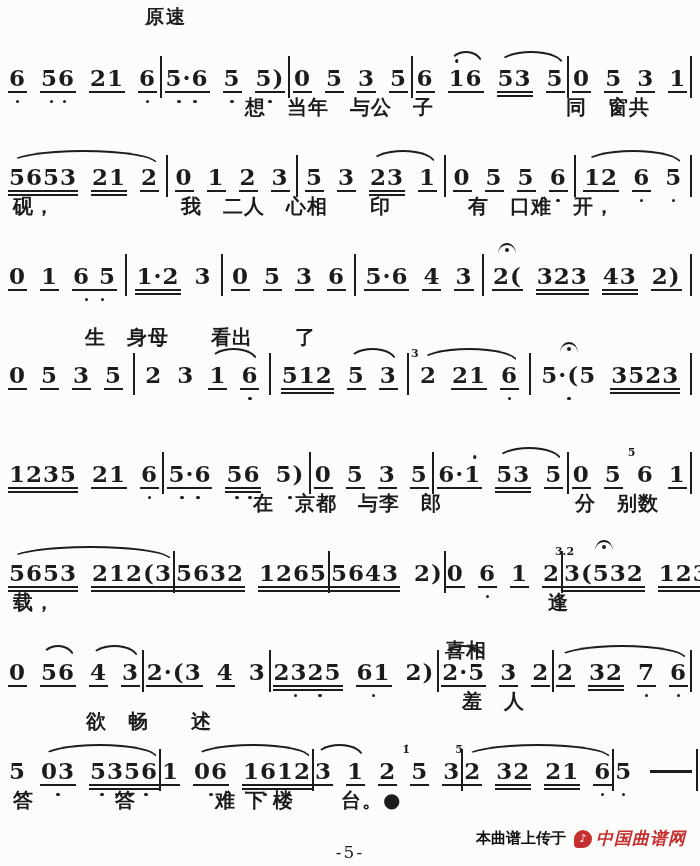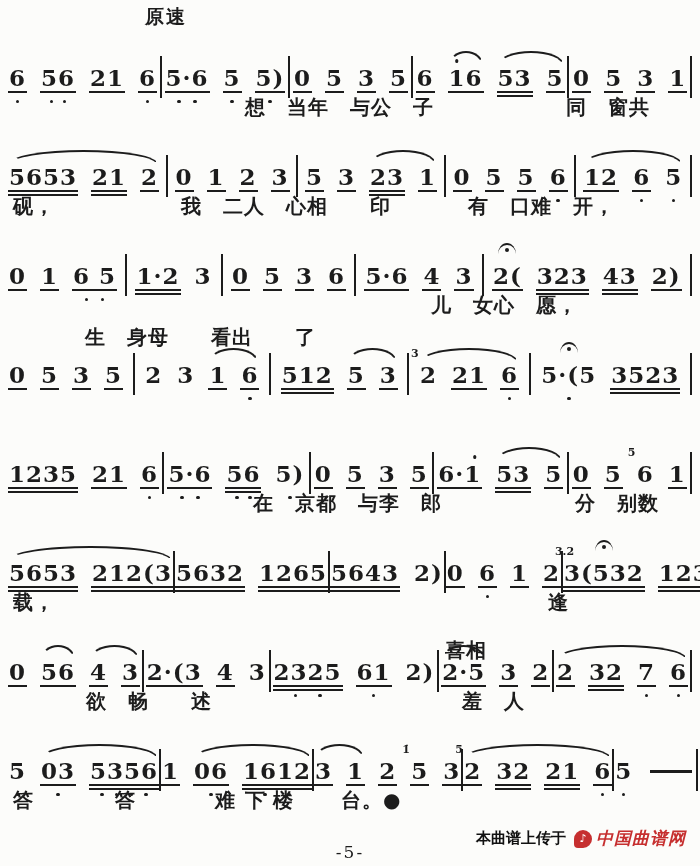--- a/index.html
+++ b/index.html
@@ -224,21 +224,20 @@
           <span class="measure">
             <span class="note u1"><span class="nt">2(</span><span class="fermata"></span></span>
             <span class="note u1 u2"><span class="nt">323</span></span>
             <span class="note u1 u2"><span class="nt">43</span></span>
             <span class="note u1"><span class="nt">2)</span></span>
           </span>
           <span class="bar"></span>
         </div>
         <div class="lyrics-row">
           <span class="lyric" style="left: 77px; margin-top: 32px;">生　身母　　看出　　了</span>
-          <span class="lyric" style="left: 423px;">儿　女心　愿，</span>
         </div>
       </div>
       <div class="system">
         <div class="notes-row">
           <span class="measure">
             <span class="note u1"><span class="nt">0</span></span>
             <span class="note u1"><span class="nt">5</span></span>
             <span class="note u1"><span class="nt">3</span></span>
             <span class="note u1"><span class="nt">5</span></span>
           </span>
@@ -394,21 +393,21 @@
               <span class="arc"></span>
               <span class="note u1"><span class="nt">2</span></span>
               <span class="note u1 u2"><span class="nt">32</span></span>
               <span class="note u1"><span class="nt">7</span><span class="bdots"><i></i></span></span>
               <span class="note u1"><span class="nt">6</span><span class="bdots"><i></i></span></span>
             </span>
           </span>
           <span class="bar"></span>
         </div>
         <div class="lyrics-row">
-          <span class="lyric" style="left: 78px;">欲　畅　　述</span>
+          <span class="lyric" style="left: 78px; margin-top: 20px;">欲　畅　　述</span>
           <span class="lyric" style="left: 430px; margin-left: 24px;">羞　人</span>
         </div>
       </div>
       <div class="system">
         <div class="notes-row">
           <span class="measure">
             <span class="note"><span class="nt">5</span><span class="bdots"><i></i></span></span>
             <span class="grp" style="display: flex;">
               <span class="arc"></span>
               <span class="note u1"><span class="nt">03</span><span class="bdots"><i></i></span></span>

